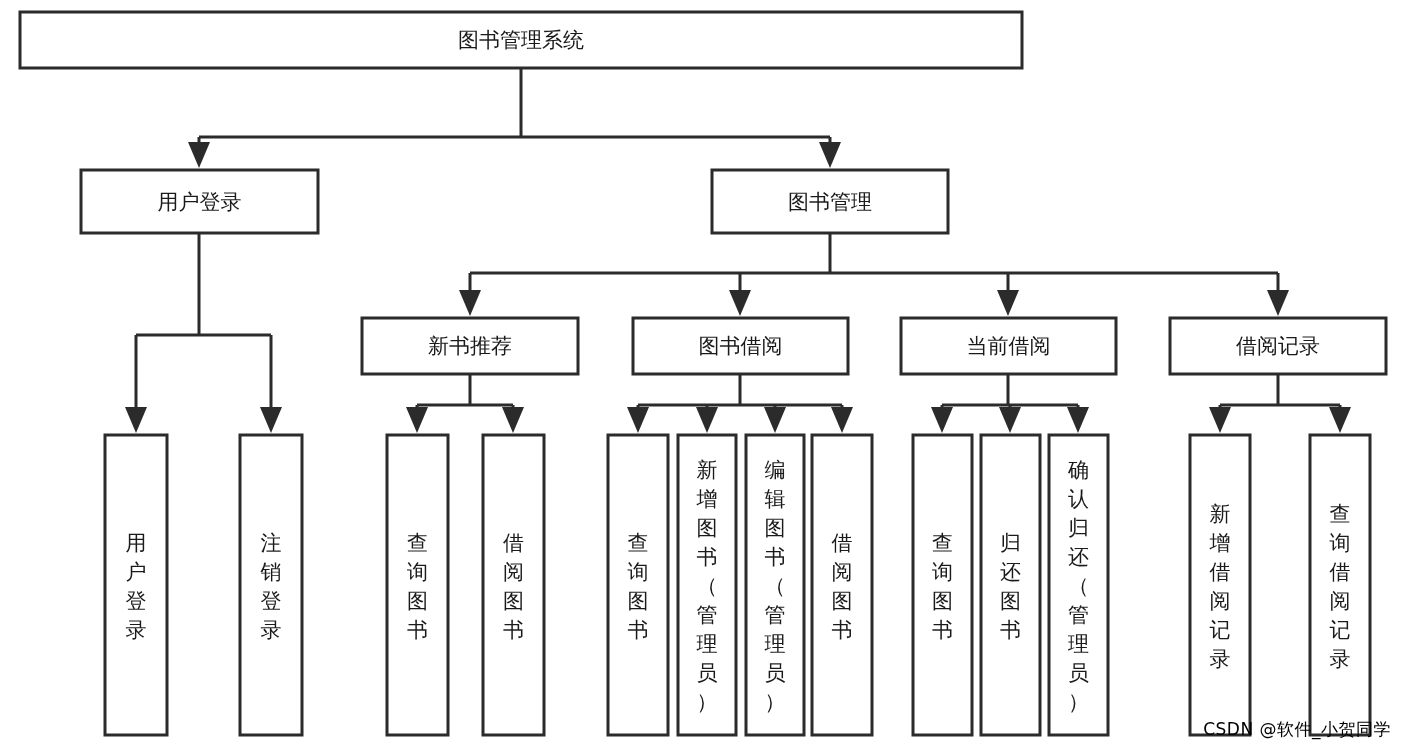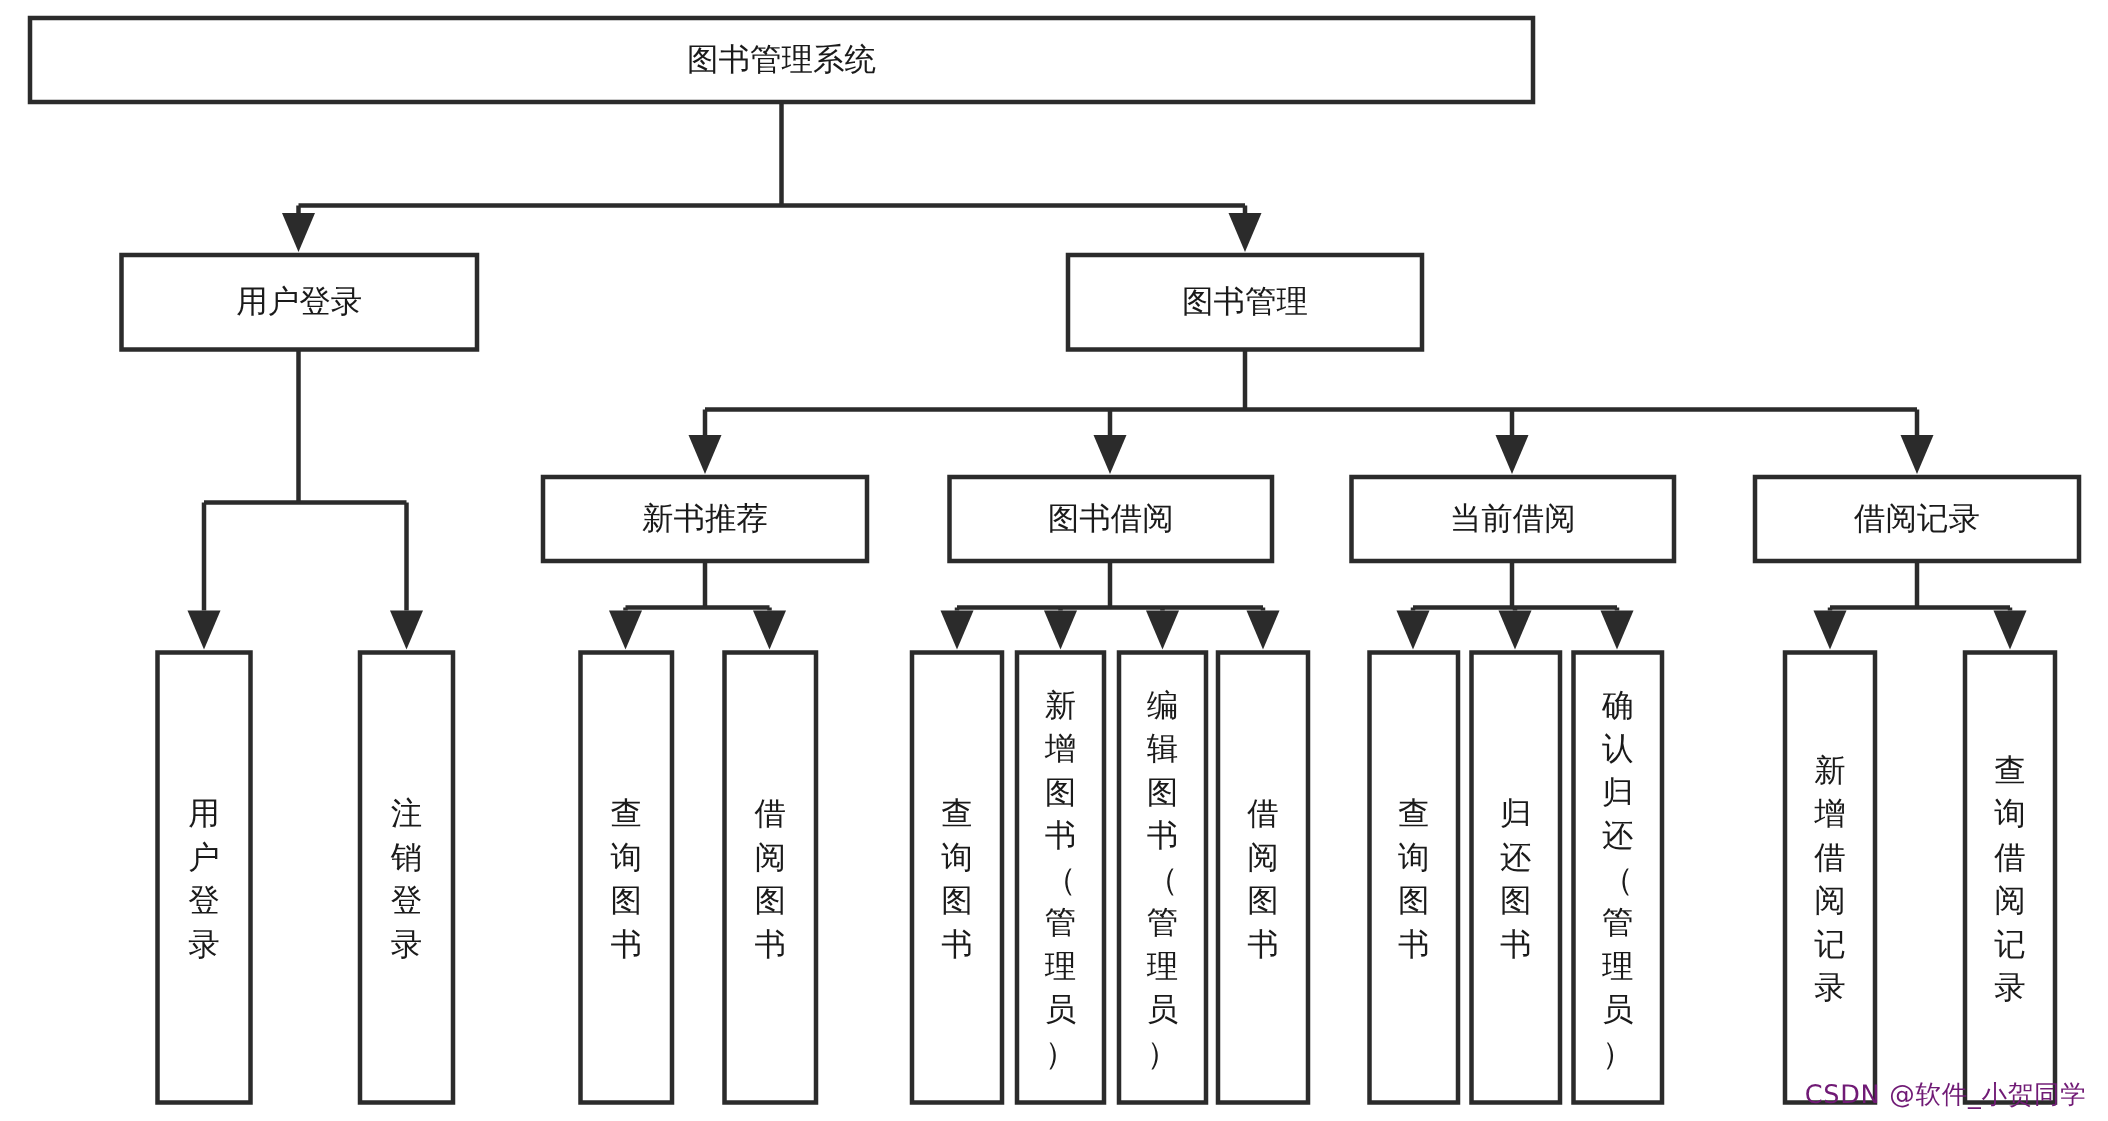--- a/index.html
+++ b/index.html
@@ -56,21 +56,21 @@
     font-size: 21px;
     fill: #1a1a1a;
     text-anchor: middle;
   }
   .watermark-text {
     position: absolute;
     right: 14px;
     bottom: 6px;
     font-family: "DejaVu Sans", "Liberation Sans", sans-serif;
     font-size: 17px;
-    color: #701a75;
+    color: #000000;
     white-space: nowrap;
     letter-spacing: 0.5px;
     user-select: none;
   }
 </style>
 </head>
 <body>
 
 <div id="diagram-root">
 

